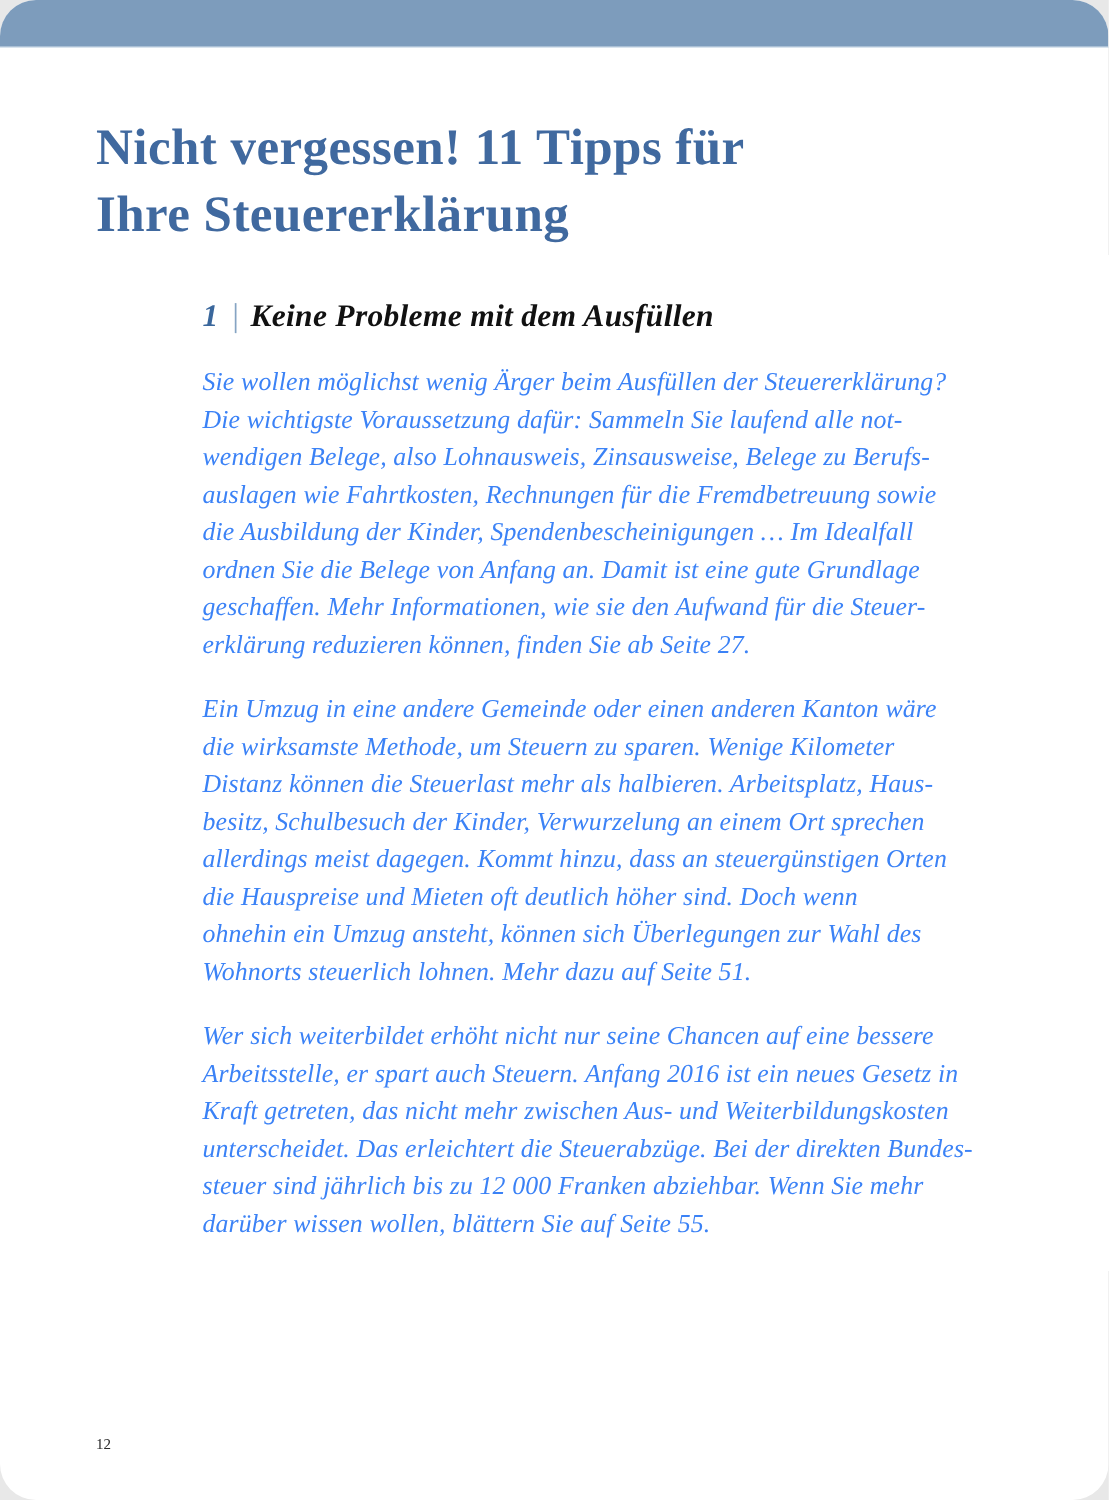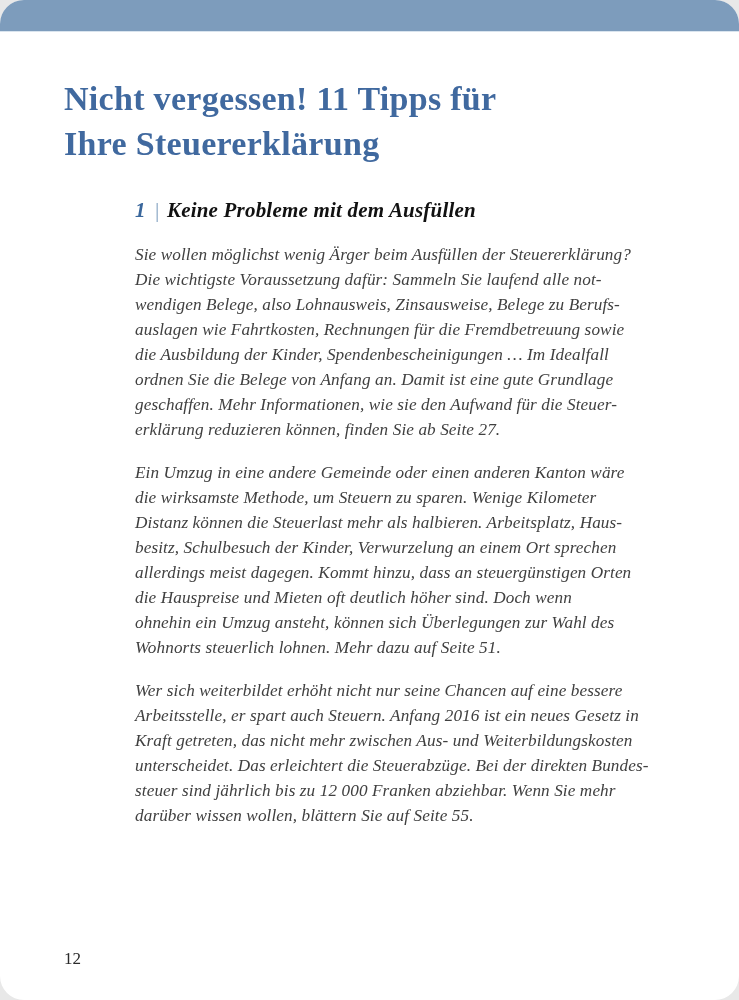--- a/index.html
+++ b/index.html
@@ -43,28 +43,28 @@
     color: #86a4c3;
     font-weight: normal;
     padding: 0 7px 0 8px;
     font-size: 22px;
   }
   .section-body {
     margin-top: 18px;
     font-size: 17.2px;
     line-height: 25px;
     white-space: pre;
-    color: #404040;
+    color: #3b82f6;
     letter-spacing: 0.1px;
   }
   .page-number {
     position: absolute;
     left: 64px;
     bottom: 31px;
-    font-size: 17px;
+    font-size: 10px;
     color: #2a2a2a;
   }
 </style>
 </head>
 <body>
 
 <div class="page">
 
   <div class="top-band"></div>
 

